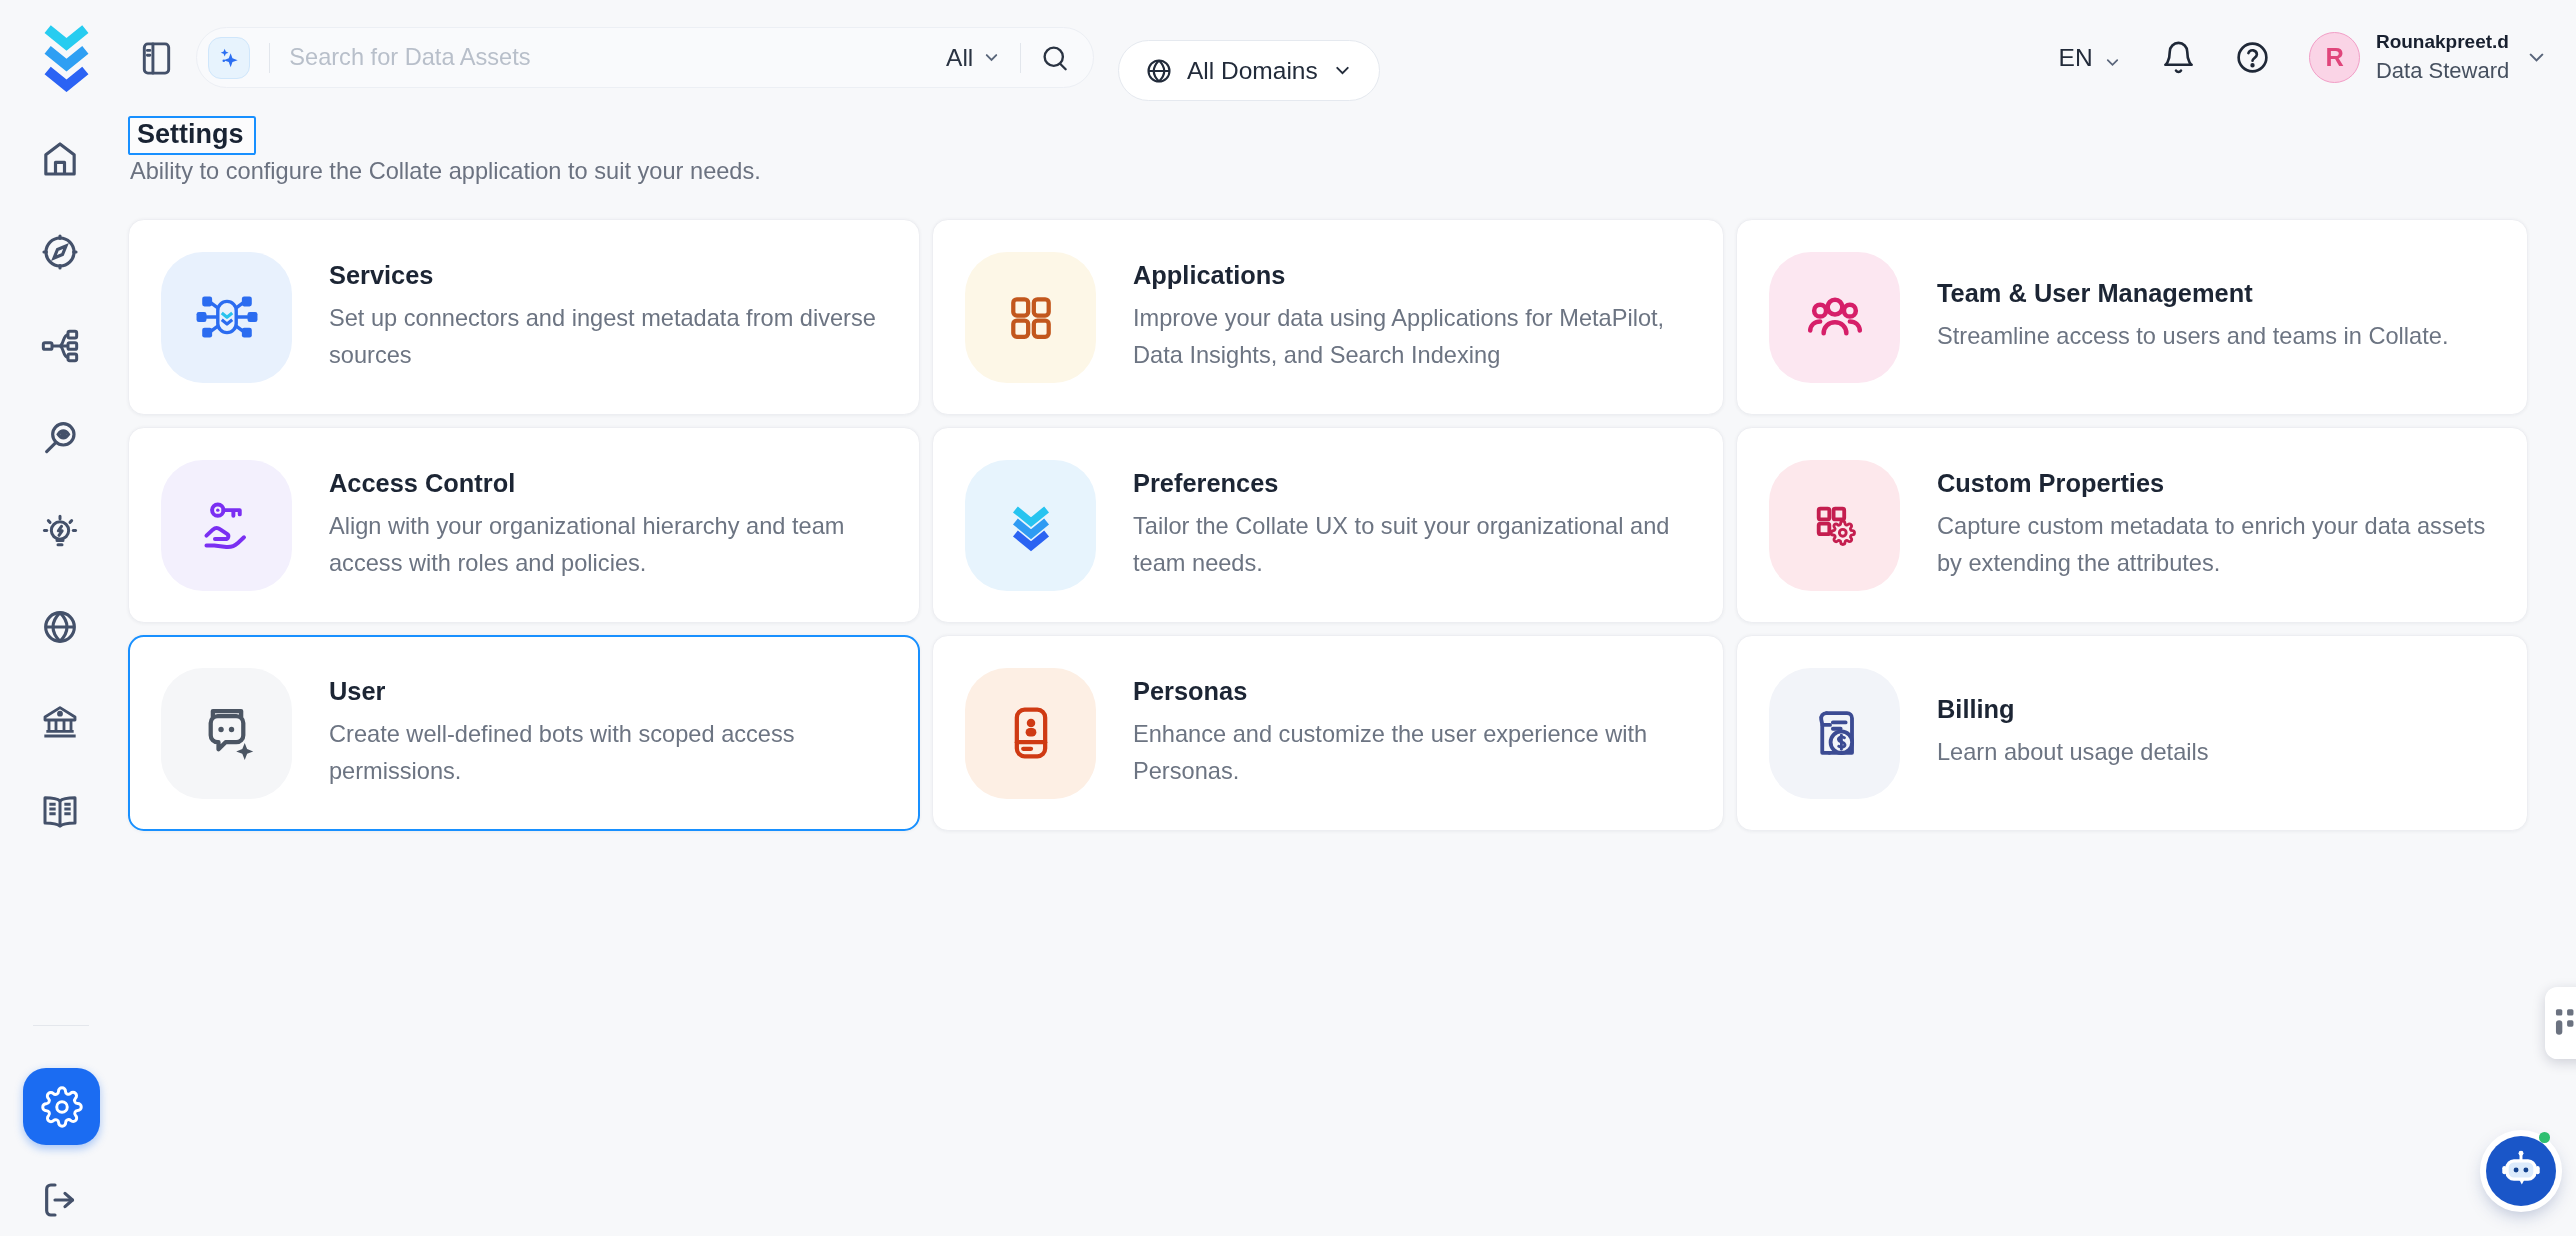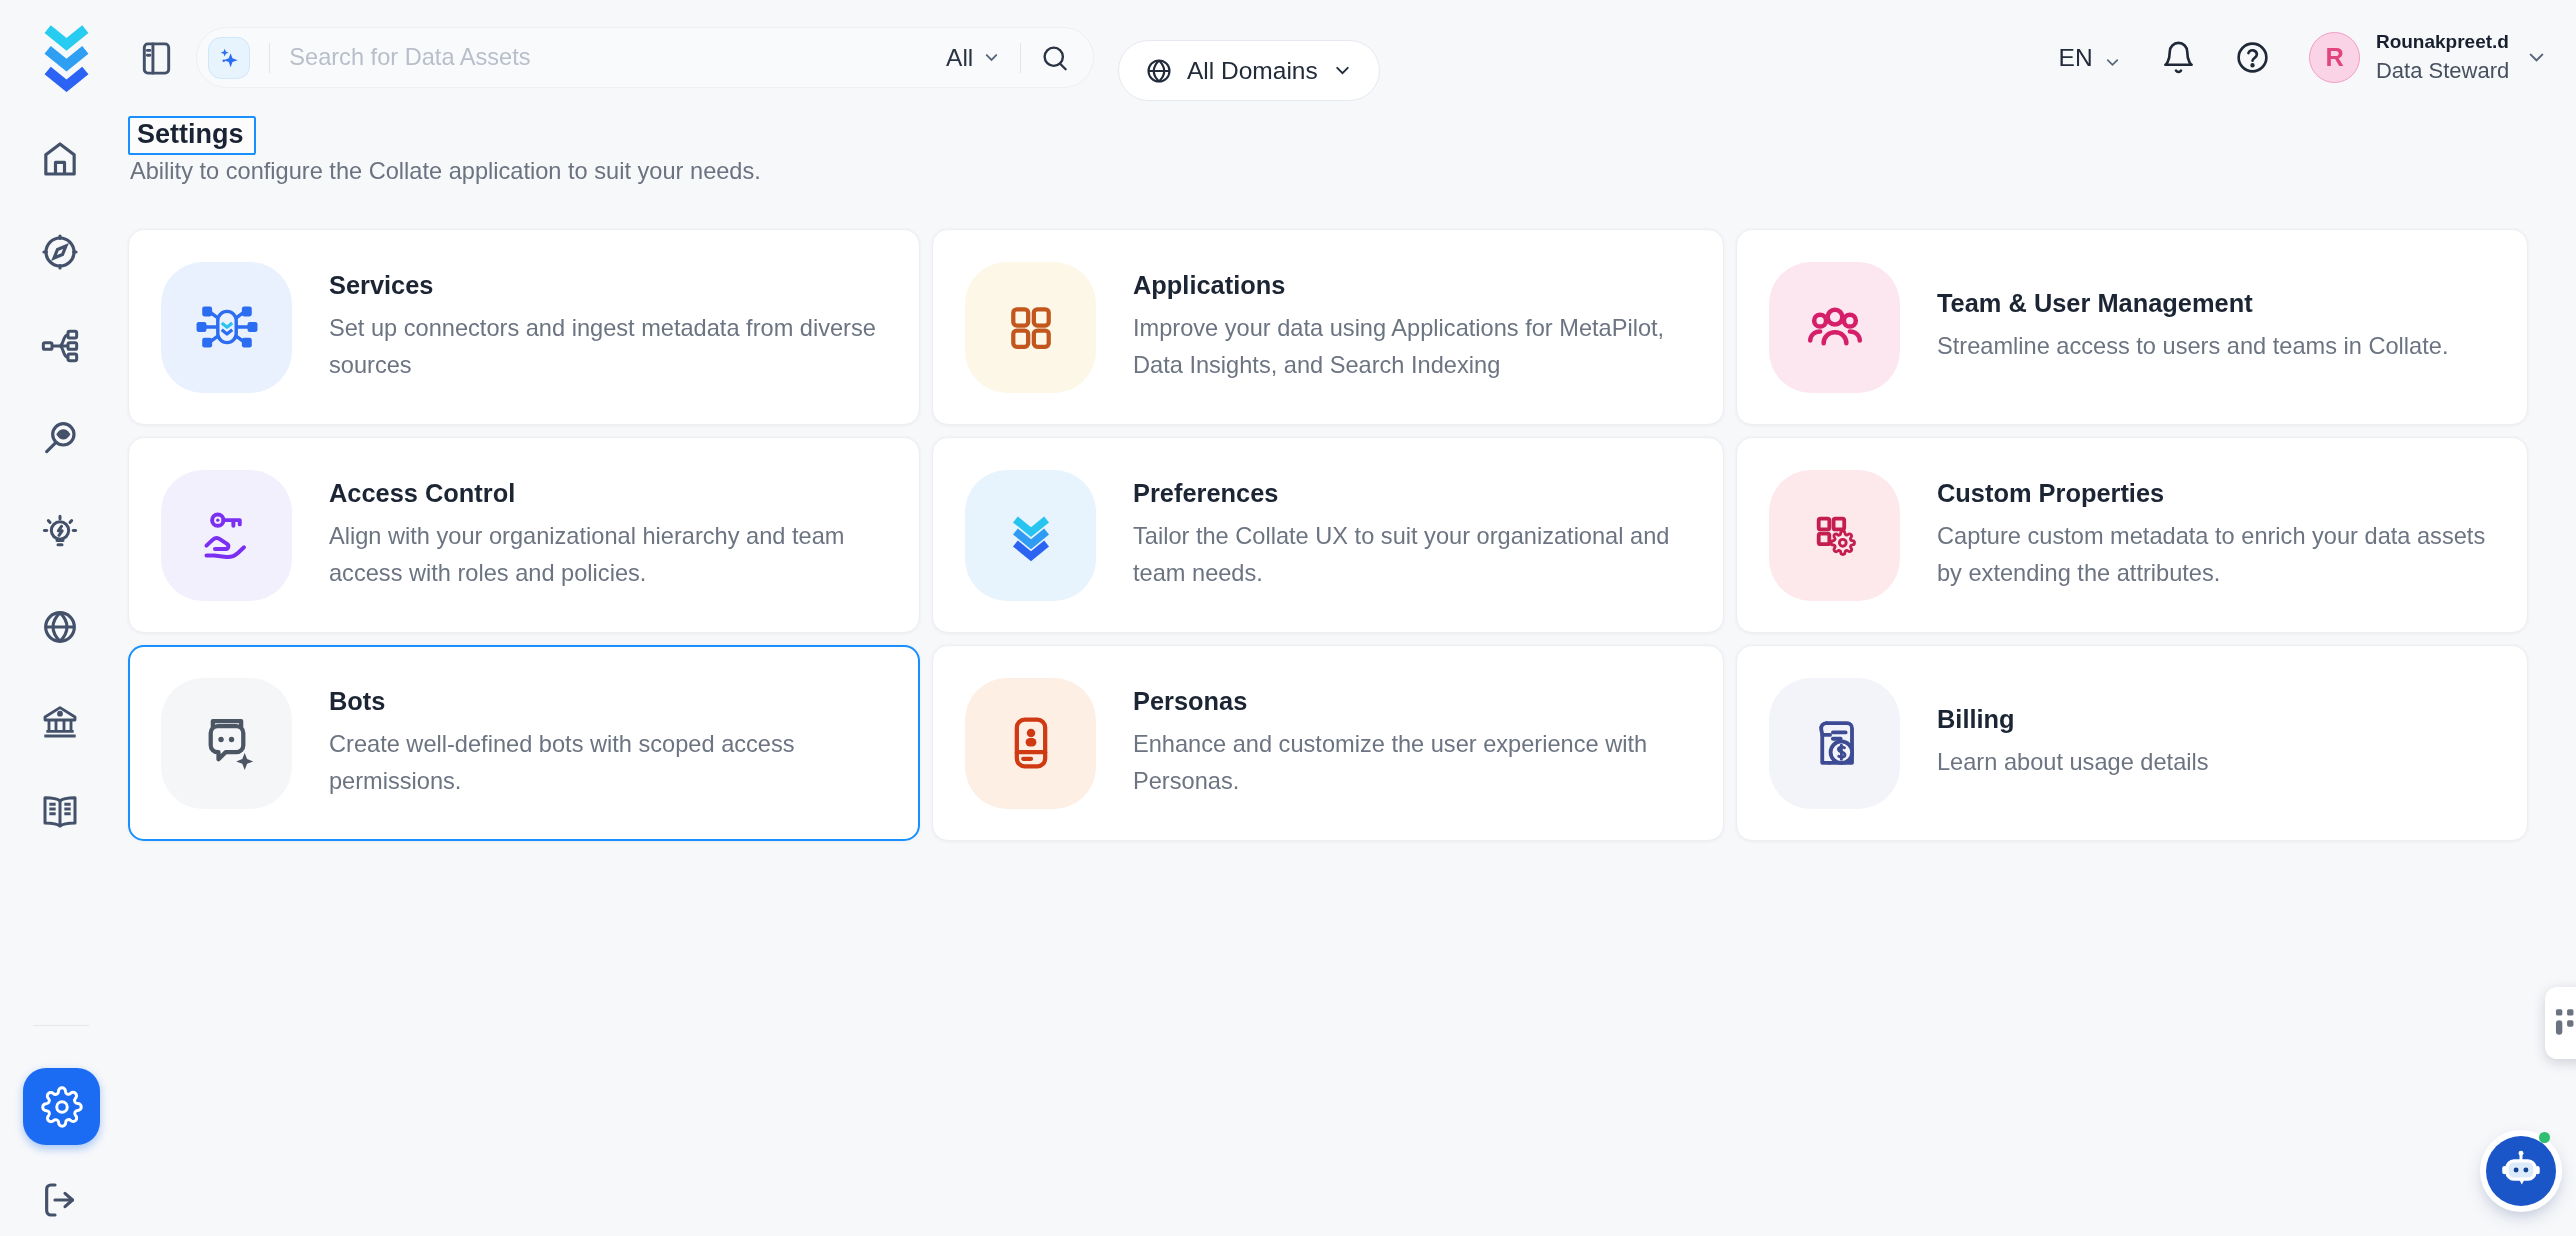--- a/index.html
+++ b/index.html
@@ -60,21 +60,21 @@
   .logout-btn { position:absolute; left:40px; top:1065px; width:40px; height:40px; cursor:pointer; }
   
   .page-title-box {
     position:absolute; left:128px; top:116px; border:2.6px solid #1890ff; border-radius:2.6px;
     padding:0.9px 10.5px 3.5px 7px; background:rgba(255,255,255,.6);
   }
   .page-title { font-size:27px; font-weight:700; color:#192333; }
   .page-subtitle { position:absolute; left:130px; top:158px; font-size:23.6px; color:#6b7280; }
   
   .grid {
-    position:absolute; left:128px; top:229px; width:2441px;
+    position:absolute; left:128px; top:219px; width:2441px;
     display:grid; grid-template-columns:792px 792px 792px; column-gap:32px; row-gap:31.5px;gap:12px;
   }
   .card {
     background:#ffffff; border:0.9px solid #edeef2; border-radius:15.8px; height:196px;
     box-shadow:0 0.9px 3.5px rgba(20,30,60,.05);
     display:flex; align-items:center; gap:37px; padding:0 39px 0 32px; cursor:pointer;
   }
   .card.highlighted { border:2.6px solid #1890ff; padding:0 37px 0 31px; }
   .tile {
     width:131px; height:131px; border-radius:42px; flex:none;
@@ -362,21 +362,21 @@
     <span class="tile t-bots">
       <svg width="68" height="68" viewBox="0 0 48 48" fill="none" stroke="#4b5563" stroke-width="3" stroke-linecap="round" stroke-linejoin="round">
         <path d="M14 12.5V8.5h20v4"></path>
         <path d="M12.5 17c0-2.8 2.2-5 5-5h13c2.8 0 5 2.2 5 5v8.5c0 2.8-2.2 5-5 5h-7.5l-5 5v-5h-.5c-2.8 0-5-2.2-5-5z"></path>
         <circle cx="19.8" cy="21.5" r="1.9" fill="#4b5563" stroke="none"></circle>
         <circle cx="27.2" cy="21.5" r="1.9" fill="#4b5563" stroke="none"></circle>
         <path d="M36.5 31l1.7 4.3 4.3 1.7-4.3 1.7-1.7 4.3-1.7-4.3-4.3-1.7 4.3-1.7z" fill="#4b5563" stroke="none"></path>
       </svg>
     </span>
     <span class="card-text">
-      <span class="card-title" style="display:block">Bots</span>
+      <span class="card-title" style="display:block">User</span>
       <span class="card-desc" style="display:block">Create well-defined bots with scoped access permissions.</span>
     </span>
   </div>
 
   <div class="card">
     <span class="tile t-personas">
       <svg width="68" height="68" viewBox="0 0 48 48" fill="none" stroke="#cf3a13" stroke-width="3" stroke-linecap="round">
         <rect x="14" y="7.5" width="20" height="33" rx="5.5"></rect>
         <circle cx="24" cy="17" r="3" fill="#cf3a13" stroke="none"></circle>
         <rect x="20.2" y="20.5" width="7.6" height="6" rx="3" fill="#cf3a13" stroke="none"></rect>

